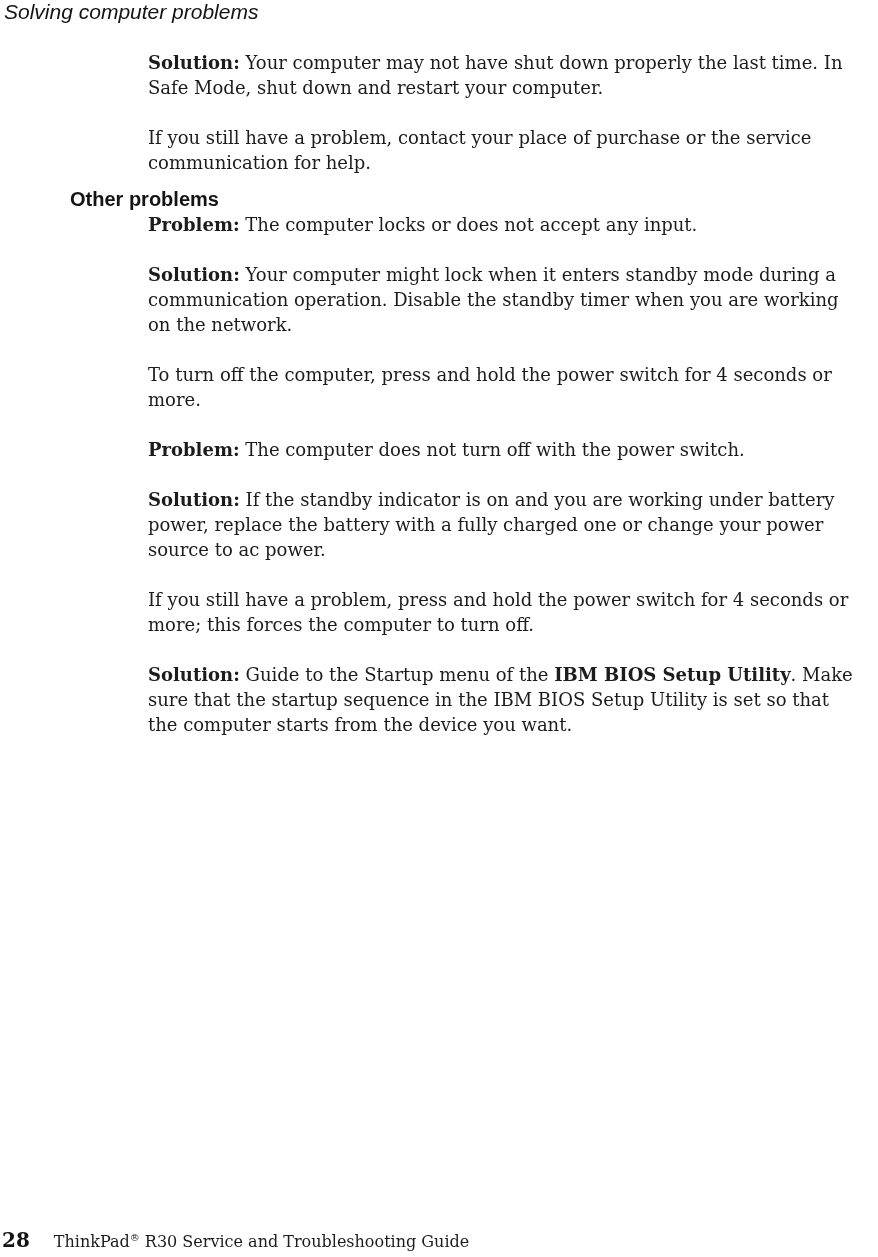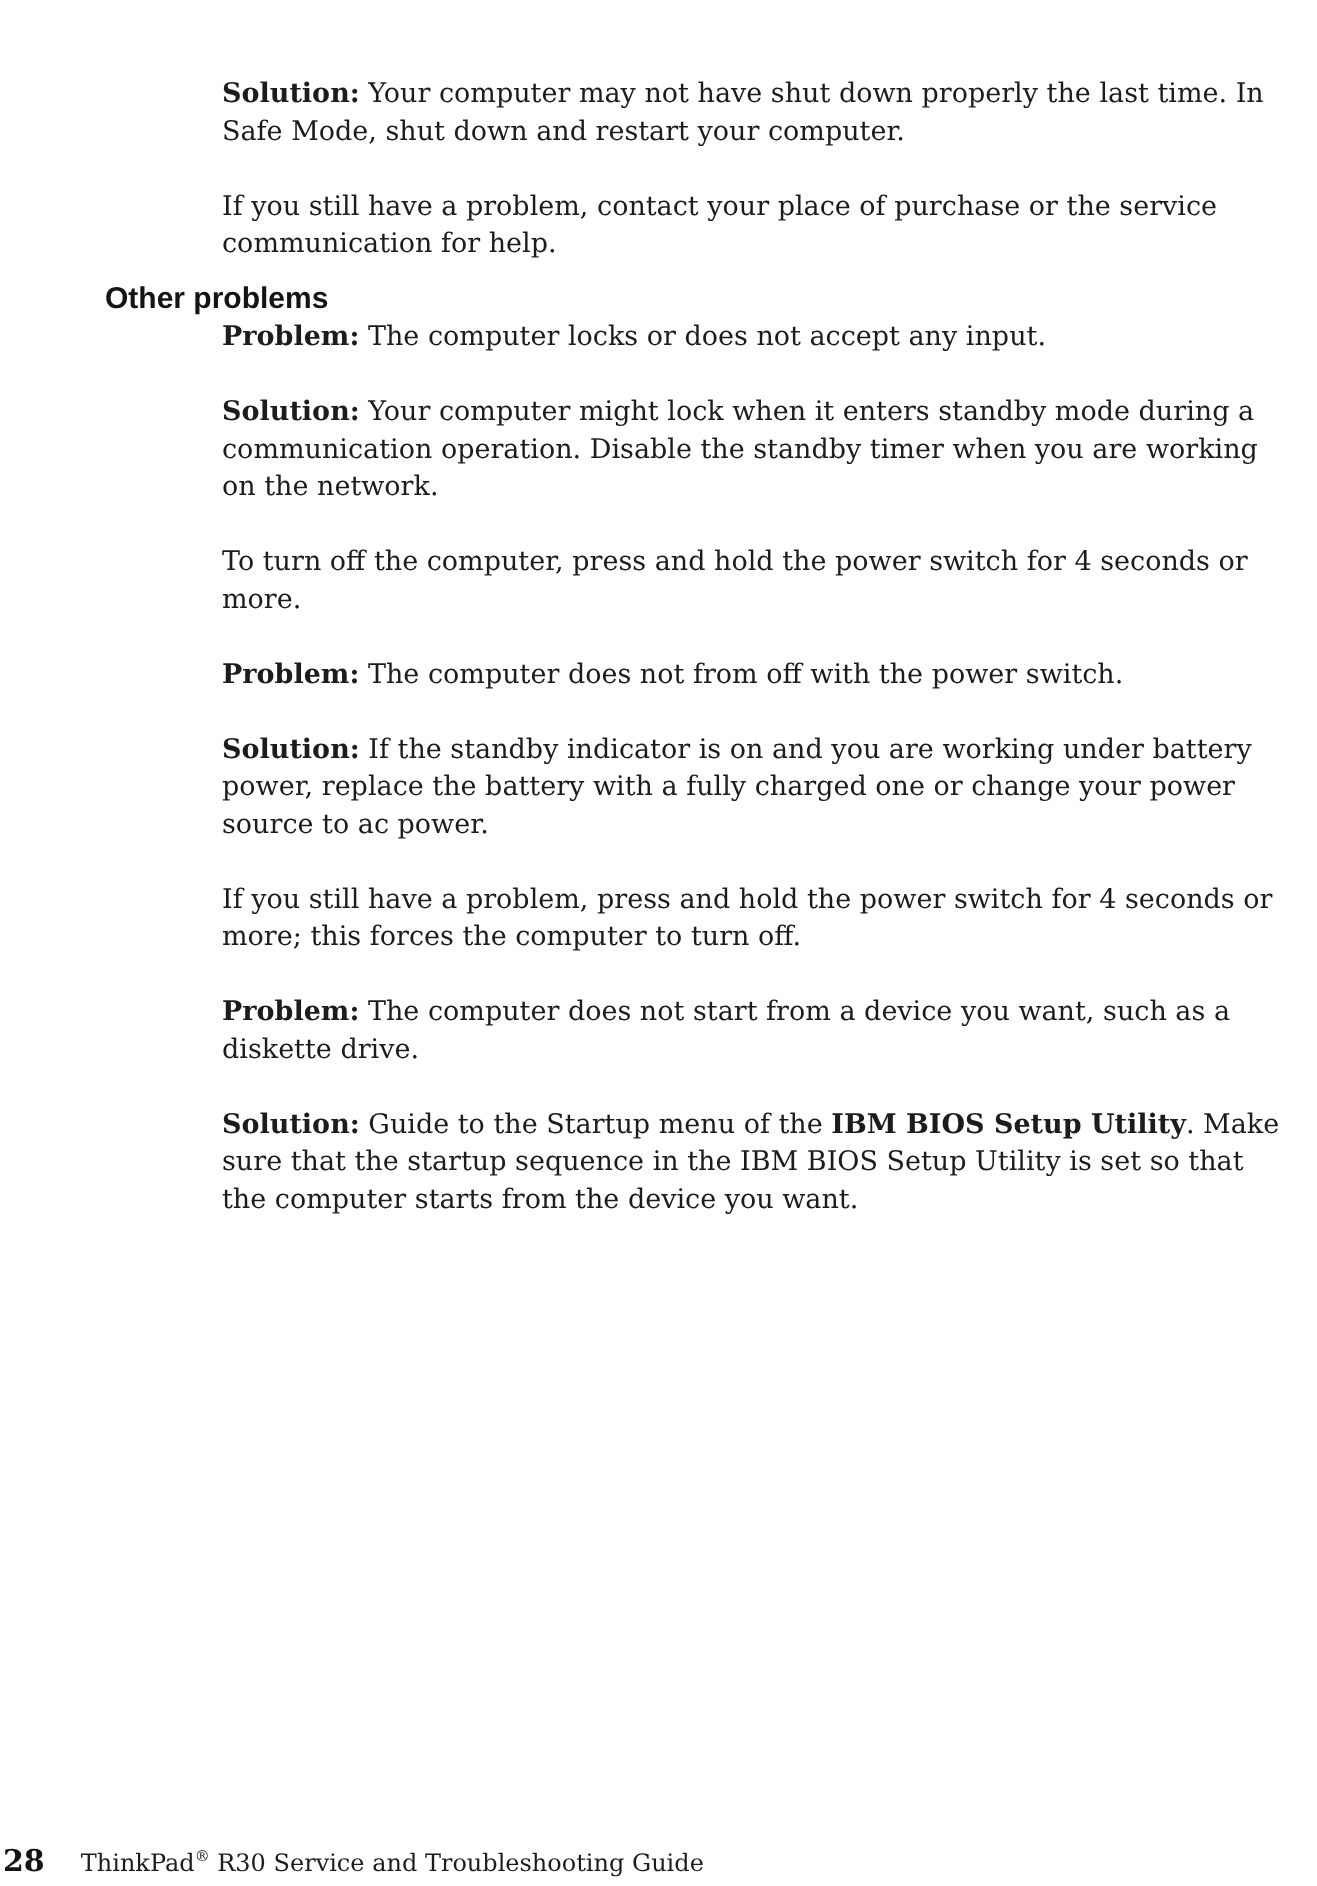--- a/index.html
+++ b/index.html
@@ -75,37 +75,37 @@
     font-size: 10px;
     vertical-align: super;
     line-height: 0;
   }
 </style>
 </head>
 <body>
 
 <div class="page">
 
+  <div class="running-header">Solving computer problems</div>
 
   <div class="body-column">
     <div id="group-before">
         <p class="para"><span class="seg-bold">Solution:</span><span class="seg-normal"> Your computer may not have shut down properly the last time. In Safe Mode, shut down and restart your computer.</span></p>
         <p class="para"><span class="seg-normal">If you still have a problem, contact your place of purchase or the service communication for help.</span></p>
       </div>
 
     <h2 class="section-heading">Other problems</h2>
 
     <div id="group-after">
         <p class="para"><span class="seg-bold">Problem:</span><span class="seg-normal"> The computer locks or does not accept any input.</span></p>
         <p class="para"><span class="seg-bold">Solution:</span><span class="seg-normal"> Your computer might lock when it enters standby mode during a communication operation. Disable the standby timer when you are working on the network.</span></p>
         <p class="para"><span class="seg-normal">To turn off the computer, press and hold the power switch for 4 seconds or more.</span></p>
-        <p class="para"><span class="seg-bold">Problem:</span><span class="seg-normal"> The computer does not from off with the power switch.</span></p>
+        <p class="para"><span class="seg-bold">Problem:</span><span class="seg-normal"> The computer does not turn off with the power switch.</span></p>
         <p class="para"><span class="seg-bold">Solution:</span><span class="seg-normal"> If the standby indicator is on and you are working under battery power, replace the battery with a fully charged one or change your power source to ac power.</span></p>
         <p class="para"><span class="seg-normal">If you still have a problem, press and hold the power switch for 4 seconds or more; this forces the computer to turn off.</span></p>
-        <p class="para"><span class="seg-bold">Problem:</span><span class="seg-normal"> The computer does not start from a device you want, such as a diskette drive.</span></p>
         <p class="para"><span class="seg-bold">Solution:</span><span class="seg-normal"> Guide to the Startup menu of the </span><span class="seg-bold">IBM BIOS Setup Utility</span><span class="seg-normal">. Make sure that the startup sequence in the IBM BIOS Setup Utility is set so that the computer starts from the device you want.</span></p>
       </div>
   </div>
 
   <div class="footer">
     <span class="page-number">28</span>
     <span class="doc-title"><span>ThinkPad</span><sup class="reg-mark">®</sup><span> R30 Service and Troubleshooting Guide</span></span>
   </div>
 
 </div>

